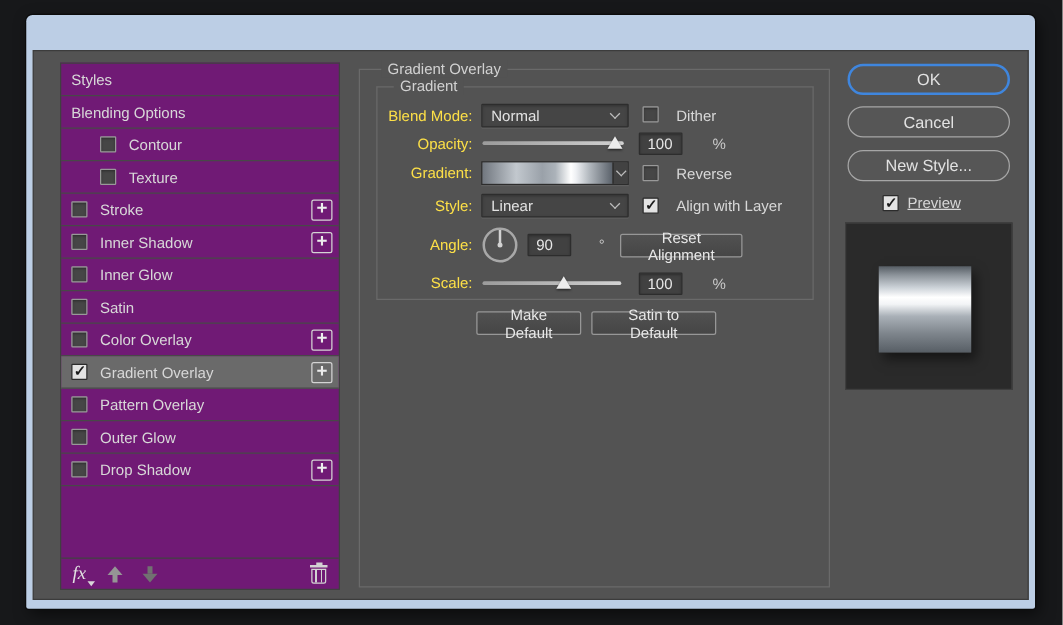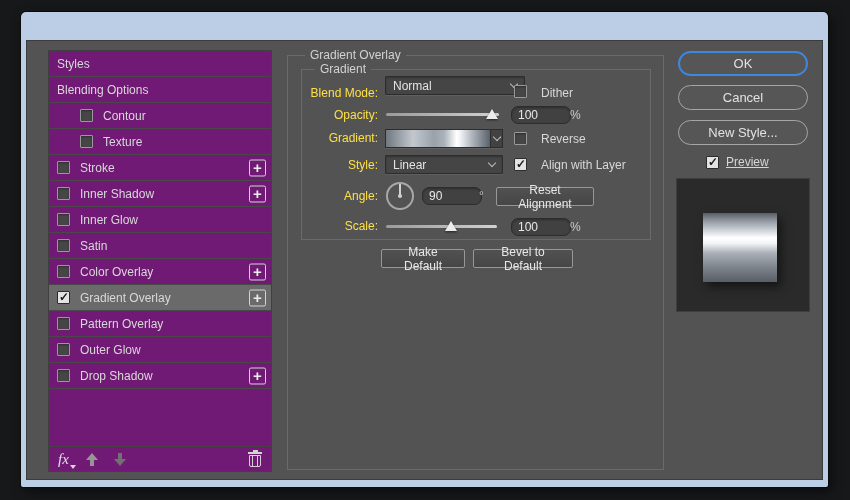--- a/index.html
+++ b/index.html
@@ -78,23 +78,23 @@
   .fld-label { position: absolute; left: 0; width: 76px; text-align: right; color: #fde047; }
   .cb-label { position: absolute; color: #d8d8d8; margin-left: 8px; }
   .cb-abs { position: absolute; margin: 0; }
 
   .dropdown { position: absolute; height: 19px; background: #454545; border: 1px solid #2d2d2d; border-radius: 1px;
         box-shadow: 0 1px 0 rgba(255,255,255,.07), inset 0 1px 2px rgba(0,0,0,.25);
         display: flex; align-items: center; padding: 0 7px; color: #e3e3e3; cursor: pointer; }
   .chev { width: 6px; height: 6px; border-right: 1.6px solid #bdbdbd; border-bottom: 1.6px solid #bdbdbd;
         transform: rotate(45deg); margin-left: auto; margin-top: -3px; }
 
-  .val-input { position: absolute; width: 60px; height: 18px; background: #414141; border: 1px solid #2d2d2d;
+  .val-input { position: absolute; width: 35px; height: 18px; background: #414141; border: 1px solid #2d2d2d;
         box-shadow: inset 0 1px 2px rgba(0,0,0,.3); color: #e8e8e8; font-family: "Liberation Sans", sans-serif;
-        font-size: 12px; padding: 0 6px; border-radius: 7px; }
+        font-size: 12px; padding: 0 6px; border-radius: 1px; }
   .unit { position: absolute; color: #c9c9c9; }
 
   .slider-track { position: absolute; height: 3px; border-radius: 2px;
         background: linear-gradient(90deg, #9b9b9b, #d2d2d2); cursor: pointer; }
   .slider-thumb { position: absolute; width: 0; height: 0; border-left: 6px solid transparent;
         border-right: 6px solid transparent; border-bottom: 10px solid #ececec;
         filter: drop-shadow(0 1px 1px rgba(0,0,0,.6)); cursor: pointer; }
 
   .gradient-combo { position: absolute; height: 19px; width: 118px; border: 1px solid #2d2d2d; display: flex; cursor: pointer;
         box-shadow: 0 1px 0 rgba(255,255,255,.07); }
@@ -207,21 +207,21 @@
         </div>
       </div>
 
       <div class="groupbox main-box">
         <span class="group-label">Gradient Overlay</span>
 
         <div class="groupbox inner-box">
           <span class="group-label">Gradient</span>
 
           <span class="fld-label" style="top:16px">Blend Mode:</span>
-          <div class="dropdown" style="left:83px; top:6px; width:140px">
+          <div class="dropdown" style="left:83px; top:13px; width:118px">
             <span>Normal</span>
             <span class="chev"></span>
           </div>
           <span class="cb cb-abs" style="left:212px; top:15px"></span>
           <span class="cb-label" style="left:231px; top:16px">Dither</span>
 
           <span class="fld-label" style="top:38px">Opacity:</span>
           <div class="slider-track" style="left:84px; top:43px; width:113px"></div>
           <div class="slider-thumb" style="left:184px; top:39px"></div>
           <input class="val-input" style="left: 209px; top: 36px;" value="100">
@@ -255,21 +255,21 @@
           <button class="dark-btn" style="left:194px; top:117px; width:98px">Reset Alignment</button>
 
           <span class="fld-label" style="top:149px">Scale:</span>
           <div class="slider-track" style="left:84px; top:155px; width:111px"></div>
           <div class="slider-thumb" style="left:143px; top:151px"></div>
           <input class="val-input" style="left: 209px; top: 148px;" value="100">
           <span class="unit" style="left:268px; top:150px">%</span>
         </div>
 
         <button class="dark-btn" style="left:93px; top:193px; width:84px">Make Default</button>
-        <button class="dark-btn" style="left:185px; top:193px; width:100px">Bevel to Default</button>
+        <button class="dark-btn" style="left:185px; top:193px; width:100px">Satin to Default</button>
       </div>
 
       <button class="pill-btn ok" style="top:11px">OK</button>
       <button class="pill-btn" style="top:80px">New Style...</button>
       <button class="pill-btn" style="top:45px">Cancel</button>
 
       <div class="preview-wrap">
         <span class="cb checked" style="margin-right:7px"></span>
         <span>Preview</span>
       </div>

